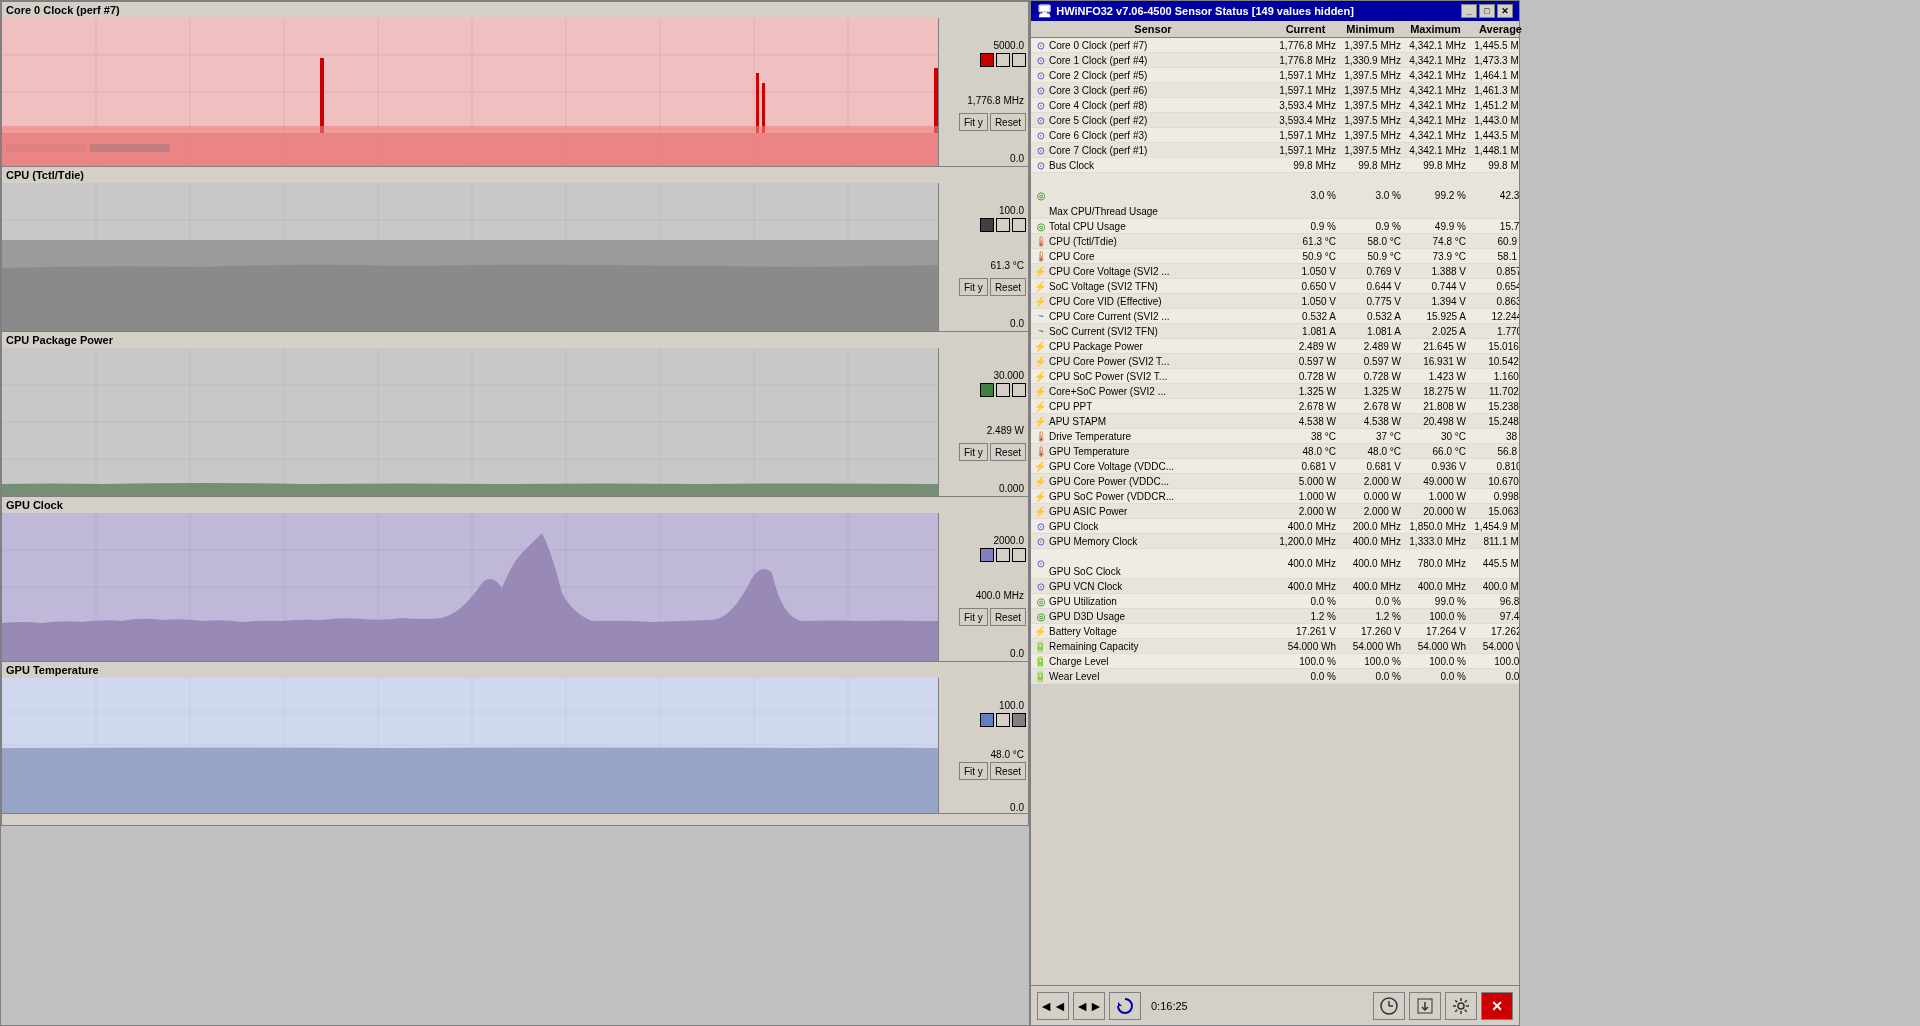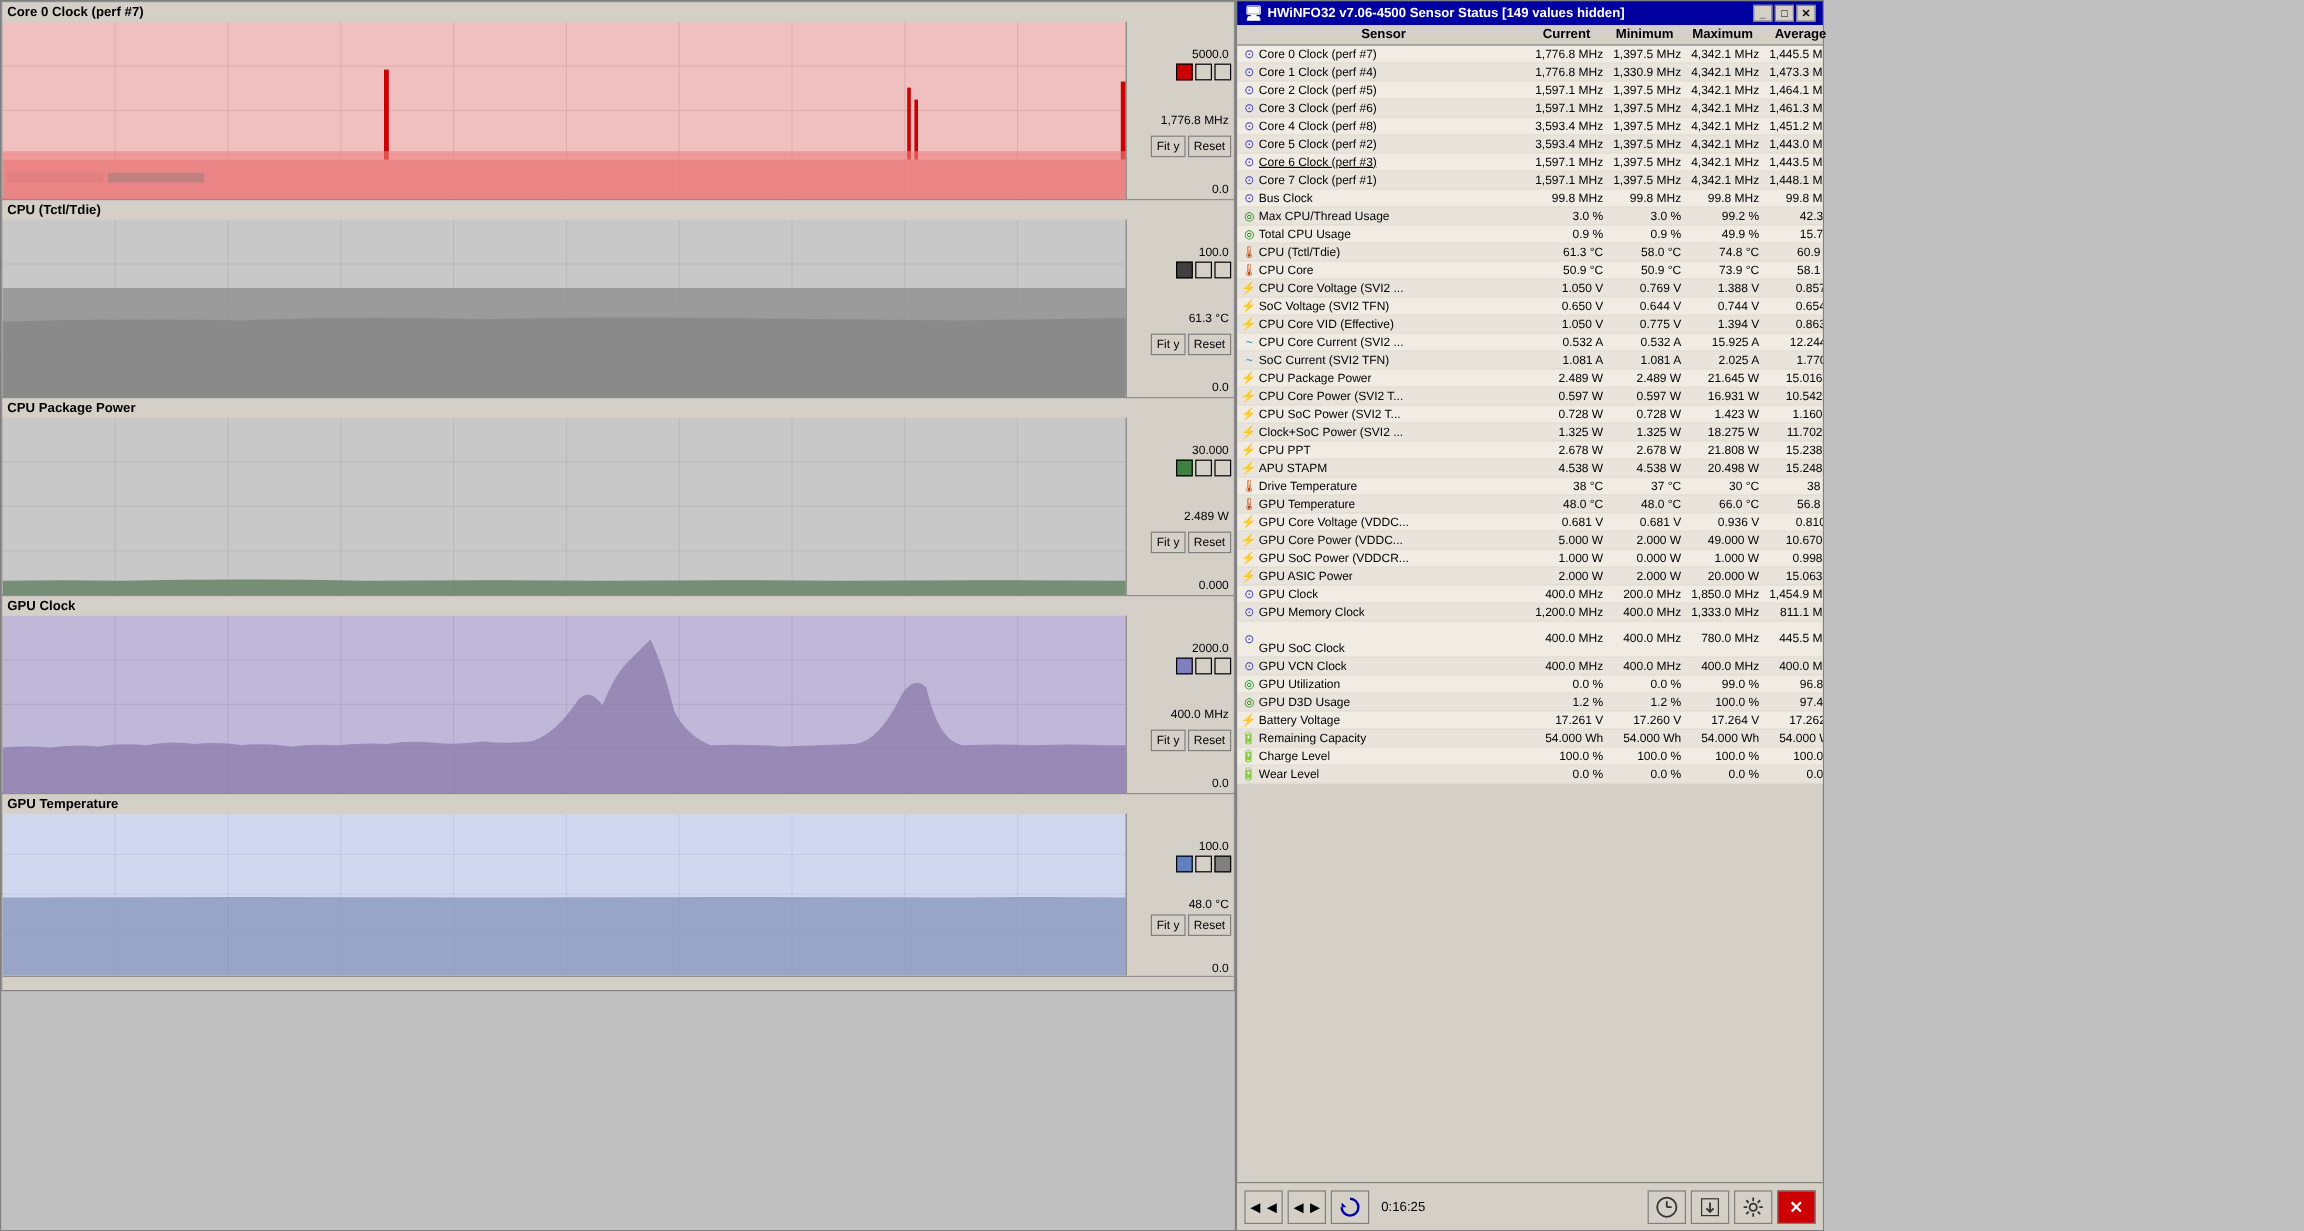--- a/index.html
+++ b/index.html
@@ -525,21 +525,21 @@
       <span style="overflow:hidden; text-overflow:ellipsis; white-space:nowrap;">Core 5 Clock (perf #2)</span>
     </div>
     <div class="sensor-val">3,593.4 MHz</div>
     <div class="sensor-val">1,397.5 MHz</div>
     <div class="sensor-val">4,342.1 MHz</div>
     <div class="sensor-val">1,443.0 MHz</div>
   </div>
       <div class="sensor-row">
     <div class="sensor-name">
       <span class="sensor-icon" style="color:#4040c0;">⊙</span>
-      <span style="overflow:hidden; text-overflow:ellipsis; white-space:nowrap;text-decoration:underline;">Core 6 Clock (perf #3)</span>
+      <span style="overflow:hidden; text-overflow:ellipsis; white-space:nowrap;">Core 6 Clock (perf #3)</span>
     </div>
     <div class="sensor-val">1,597.1 MHz</div>
     <div class="sensor-val">1,397.5 MHz</div>
     <div class="sensor-val">4,342.1 MHz</div>
     <div class="sensor-val">1,443.5 MHz</div>
   </div>
       <div class="sensor-row">
     <div class="sensor-name">
       <span class="sensor-icon" style="color:#4040c0;">⊙</span>
       <span style="overflow:hidden; text-overflow:ellipsis; white-space:nowrap;">Core 7 Clock (perf #1)</span>
@@ -555,21 +555,21 @@
       <span style="overflow:hidden; text-overflow:ellipsis; white-space:nowrap;">Bus Clock</span>
     </div>
     <div class="sensor-val">99.8 MHz</div>
     <div class="sensor-val">99.8 MHz</div>
     <div class="sensor-val">99.8 MHz</div>
     <div class="sensor-val">99.8 MHz</div>
   </div>
       <div class="sensor-row">
     <div class="sensor-name">
       <span class="sensor-icon" style="color:#008000;">◎</span>
-      <span style="overflow:hidden; text-overflow:ellipsis; white-space:nowrap;">Max CPU/Thread Usage</span>
+      <span style="overflow:hidden; text-overflow:ellipsis; white-space:nowrap;margin-top:32px;">Max CPU/Thread Usage</span>
     </div>
     <div class="sensor-val">3.0 %</div>
     <div class="sensor-val">3.0 %</div>
     <div class="sensor-val">99.2 %</div>
     <div class="sensor-val">42.3 %</div>
   </div>
       <div class="sensor-row">
     <div class="sensor-name">
       <span class="sensor-icon" style="color:#008000;">◎</span>
       <span style="overflow:hidden; text-overflow:ellipsis; white-space:nowrap;">Total CPU Usage</span>
@@ -675,21 +675,21 @@
       <span style="overflow:hidden; text-overflow:ellipsis; white-space:nowrap;">CPU SoC Power (SVI2 T...</span>
     </div>
     <div class="sensor-val">0.728 W</div>
     <div class="sensor-val">0.728 W</div>
     <div class="sensor-val">1.423 W</div>
     <div class="sensor-val">1.160 W</div>
   </div>
       <div class="sensor-row">
     <div class="sensor-name">
       <span class="sensor-icon" style="color:#c0a000;">⚡</span>
-      <span style="overflow:hidden; text-overflow:ellipsis; white-space:nowrap;">Clock+SoC Power (SVI2 ...</span>
+      <span style="overflow:hidden; text-overflow:ellipsis; white-space:nowrap;">Core+SoC Power (SVI2 ...</span>
     </div>
     <div class="sensor-val">1.325 W</div>
     <div class="sensor-val">1.325 W</div>
     <div class="sensor-val">18.275 W</div>
     <div class="sensor-val">11.702 W</div>
   </div>
       <div class="sensor-row">
     <div class="sensor-name">
       <span class="sensor-icon" style="color:#c0a000;">⚡</span>
       <span style="overflow:hidden; text-overflow:ellipsis; white-space:nowrap;">CPU PPT</span>

